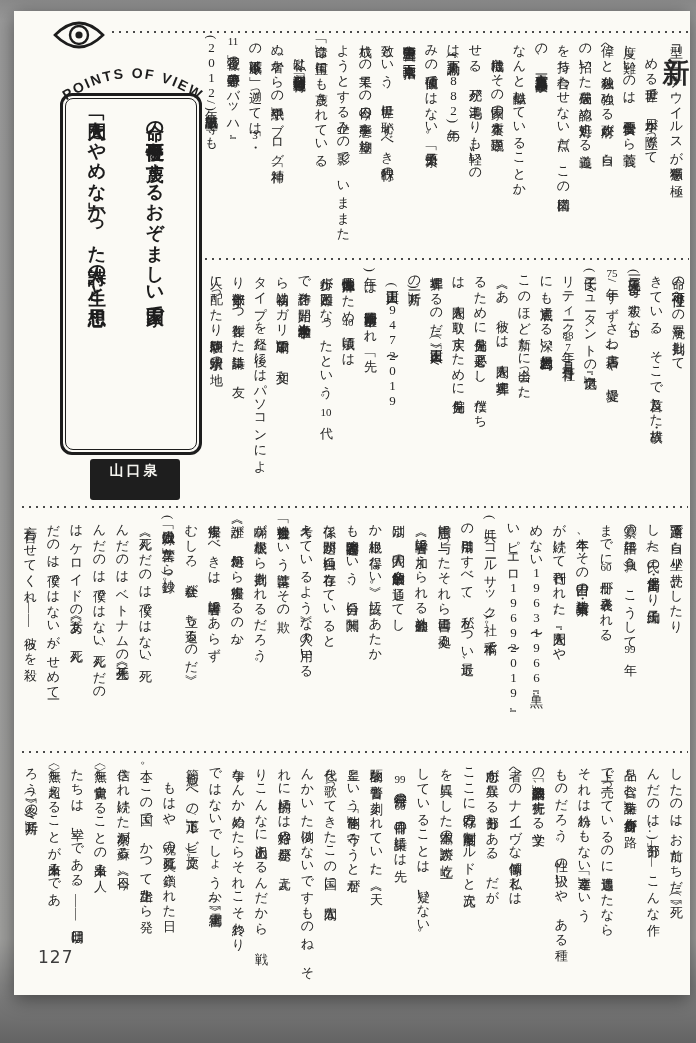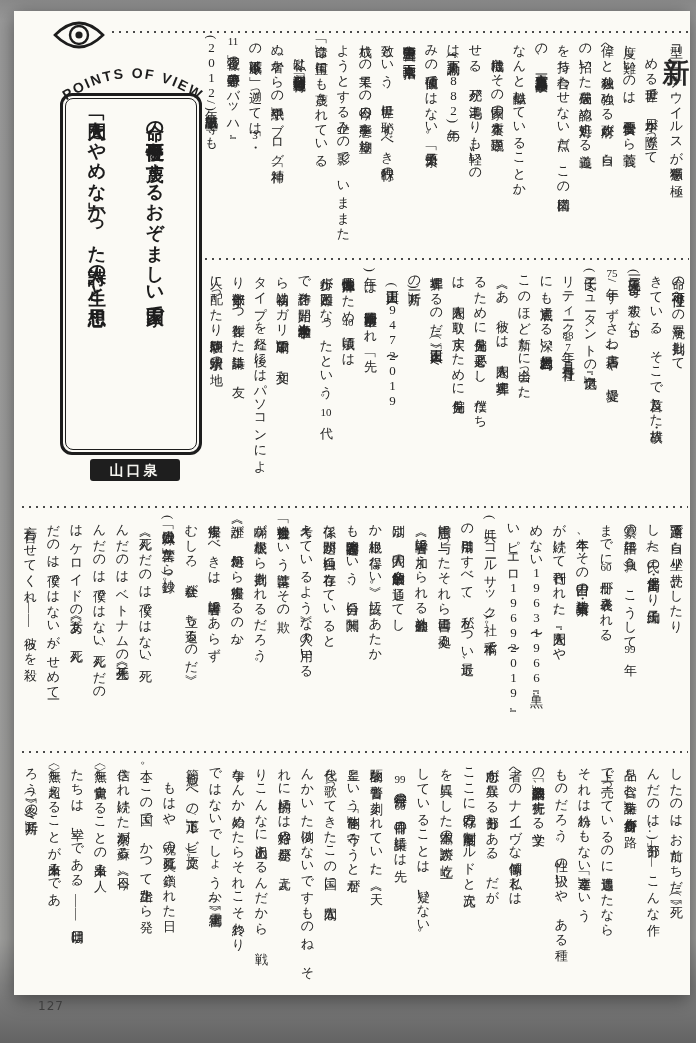--- a/index.html
+++ b/index.html
@@ -34,35 +34,35 @@
     border:3px solid #1d1d1d;border-radius:12px;padding:2px;box-sizing:border-box;
   }
   .titlebox-inner{
     width:100%;height:100%;border:1px solid #1d1d1d;border-radius:8px;box-sizing:border-box;
     writing-mode:vertical-rl;text-orientation:mixed;
     font-family:"Liberation Sans","DejaVu Sans",sans-serif;font-weight:bold;
     font-size:18px;color:#1d1d1d;padding:10px 12px;overflow:hidden;
   }
   .titlebox-inner p{margin:0;line-height:58px;}
   .authorbox{
-    position:absolute;left:76px;top:448px;width:90px;height:22px;
+    position:absolute;left:76px;top:448px;width:90px;height:41px;
     background:#1e1e1e;border-radius:3px;color:#f5f4ef;
     font-family:"Liberation Sans","DejaVu Sans",sans-serif;font-weight:bold;
     font-size:14px;line-height:23px;text-align:center;letter-spacing:3px;
   }
   .arc-svg{position:absolute;left:36px;top:34px;}
   .arc-svg text{
     font-family:"Liberation Sans","DejaVu Sans",sans-serif;
     font-weight:bold;font-size:14px;letter-spacing:2px;fill:#1d1d1d;
   }
   .eye-svg{position:absolute;left:38px;top:6px;}
   .pagenum{
-    position:absolute;left:24px;top:988px;
+    position:absolute;left:24px;top:936px;
     font-family:"DejaVu Sans","Liberation Sans",sans-serif;
-    font-size:12px;color:#3d3d3d;letter-spacing:1px;
+    font-size:17px;color:#3d3d3d;letter-spacing:1px;
   }
 </style>
 </head>
 <body>
 
 <div class="page">
 
   <svg class="eye-svg" width="54" height="36" viewBox="0 0 54 36">
     <path d="M3 18 Q 27 -6 51 18 Q 27 42 3 18 Z" fill="none" stroke="#1d1d1d" stroke-width="2.6"></path>
     <circle cx="27" cy="18" r="9" fill="none" stroke="#1d1d1d" stroke-width="2.4"></circle>

